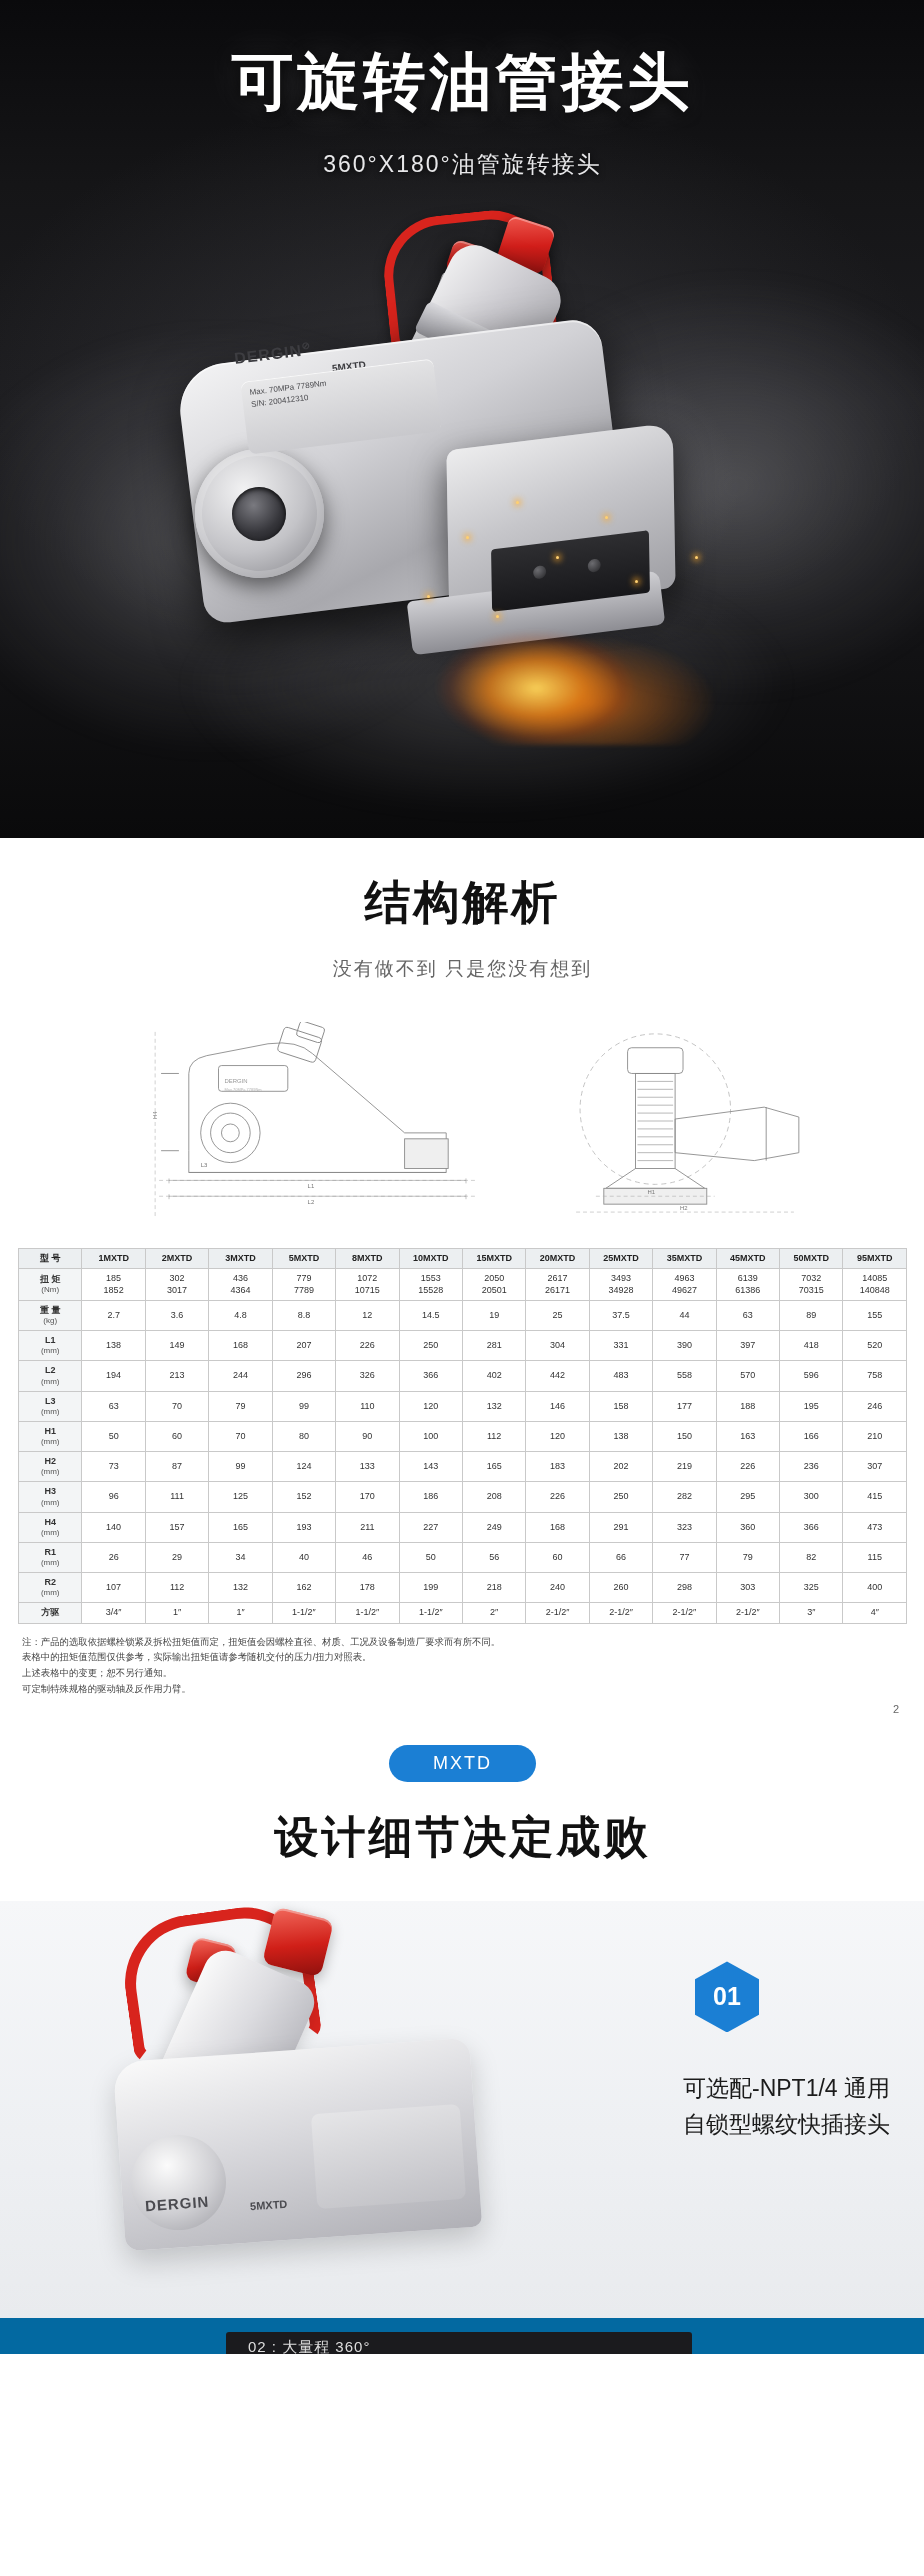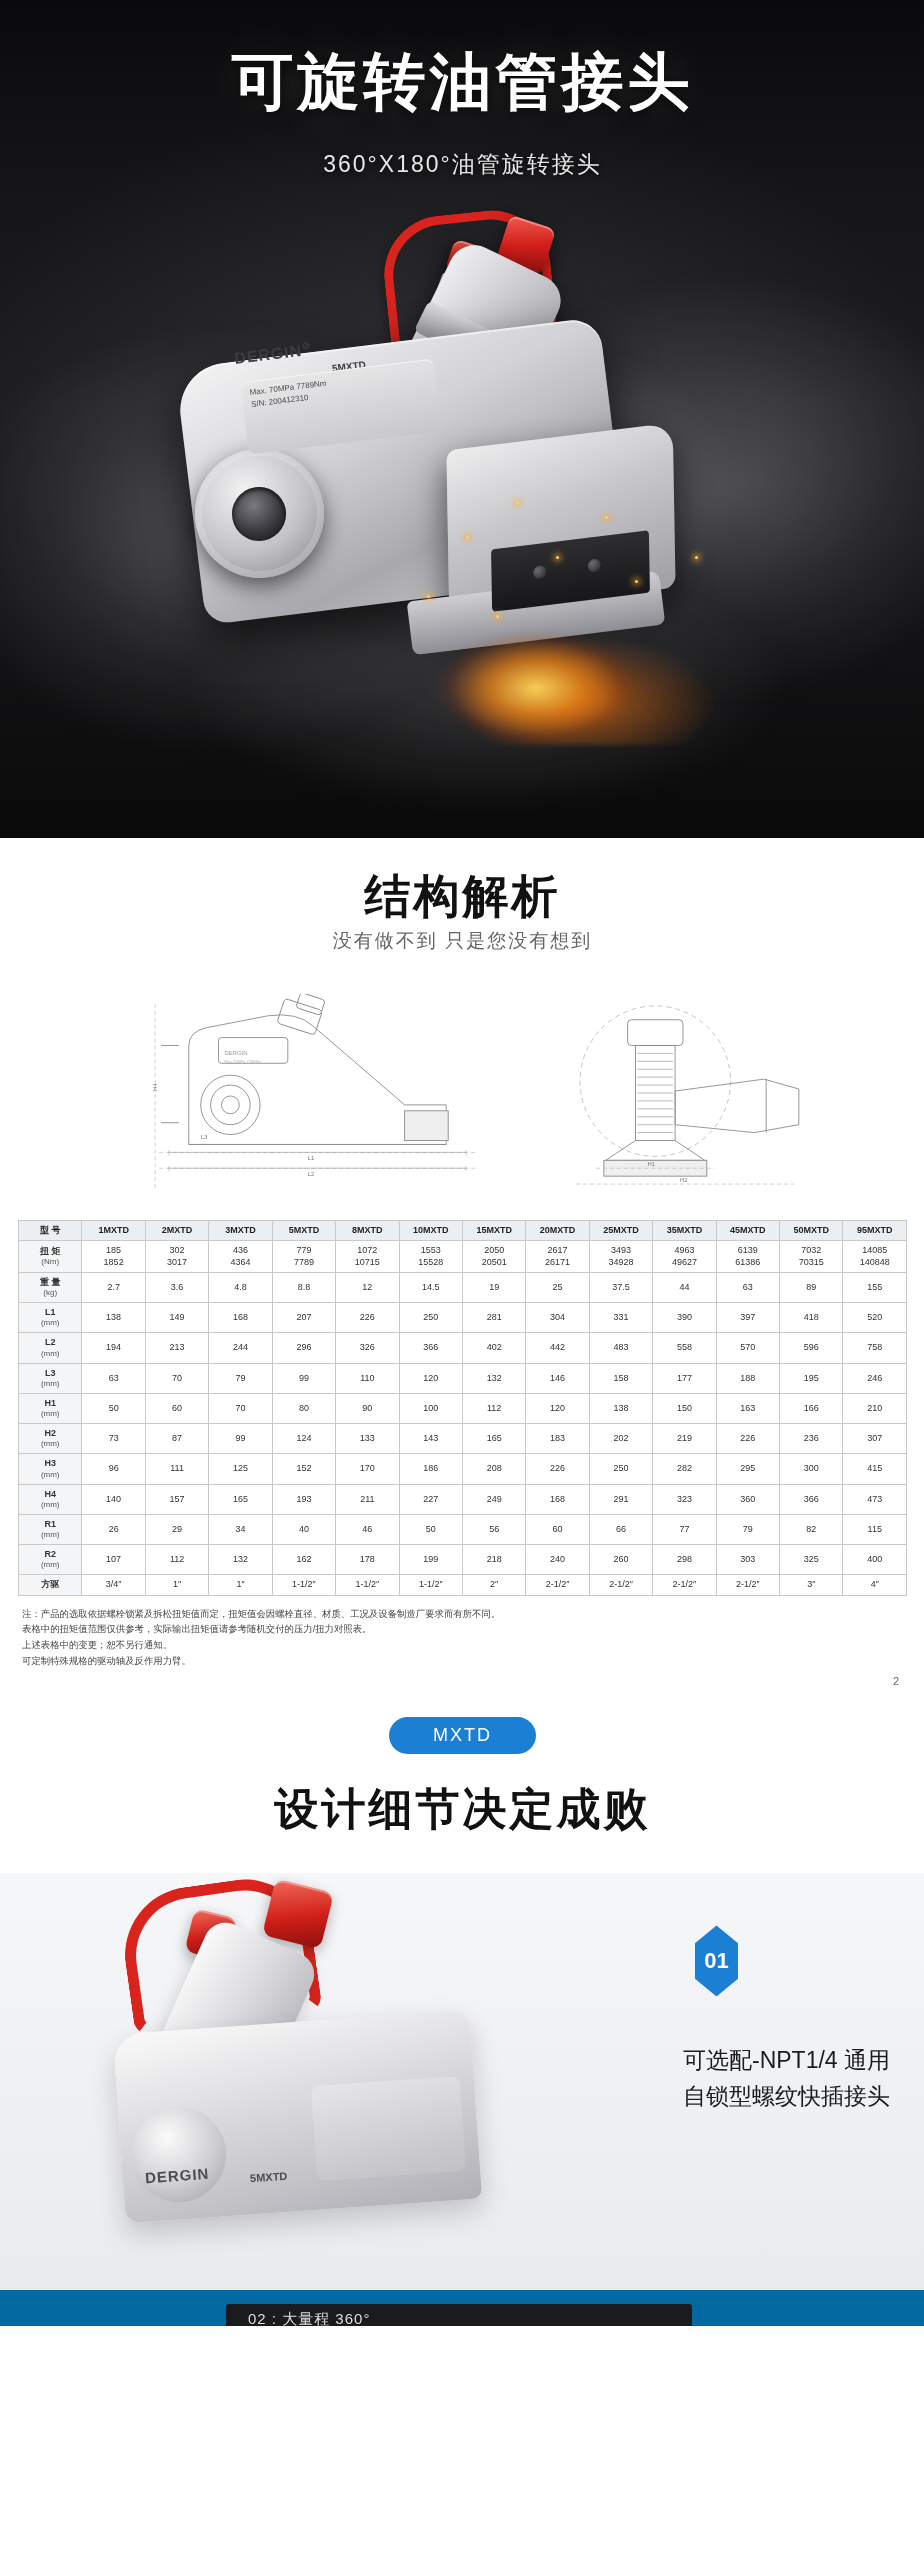--- a/index.html
+++ b/index.html
@@ -241,26 +241,28 @@
     position: relative;
     background: #fff;
     padding-top: 28px;
   }
   .sec2-title {
     text-align: center;
     font-size: 46px;
     font-weight: bold;
     color: #111;
     letter-spacing: 3px;
+    margin-top: 6px;
   }
   .sec2-sub {
     text-align: center;
     font-size: 19px;
     color: #666;
     letter-spacing: 2px;
+    margin-top: 22px;
   }
 
   .drawings {
     position: relative;
     height: 218px;
     margin-top: 30px;
   }
   .dwg {
     position: absolute;
     border: 0;
@@ -348,26 +350,26 @@
     background: linear-gradient(180deg, #f6f7f9 0%, #eef0f3 55%, #e9ebee 100%);
     overflow: hidden;
   }
   .sec4 .photo {
     position: absolute;
     left: 0; top: 0;
     width: 595px; height: 417px;
   }
   .sec4 .hex {
     position: absolute;
-    left: 695px; top: 52px;
-    width: 43px; height: 71px;
+    left: 695px; top: 60px;
+    width: 64px; height: 71px;
     background: #1b7fd4;
     clip-path: polygon(50% 0%, 100% 25%, 100% 75%, 50% 100%, 0% 75%, 0% 25%);
     color: #fff;
-    font-size: 22px;
+    font-size: 25px;
     font-weight: bold;
     display: flex;
     align-items: center;
     justify-content: center;
   }
   .sec4 .caption {
     position: absolute;
     left: 683px; top: 170px;
     width: 226px;
     font-size: 23px;

